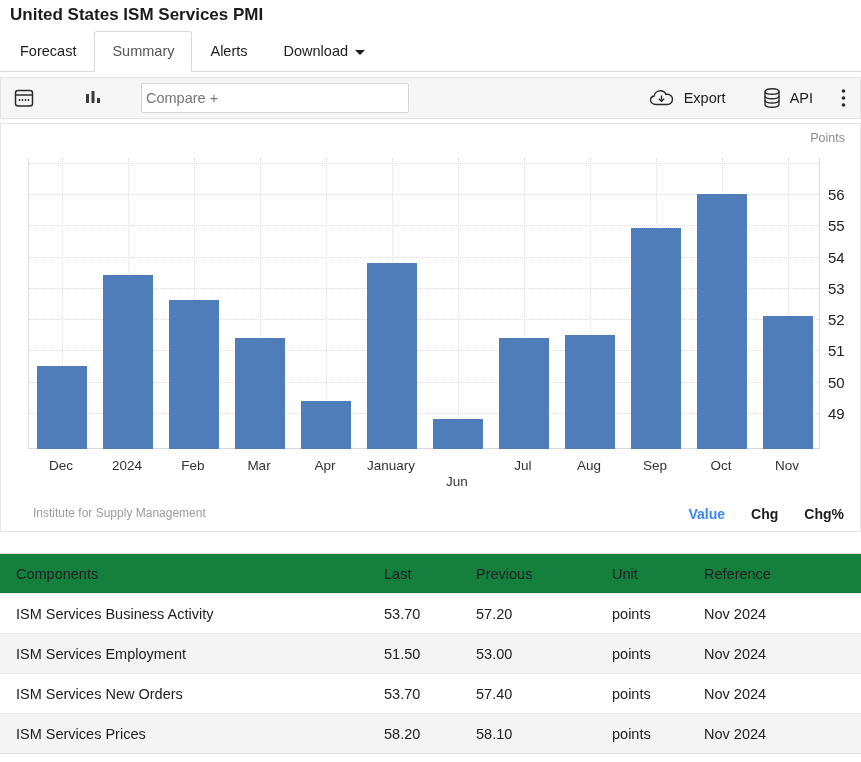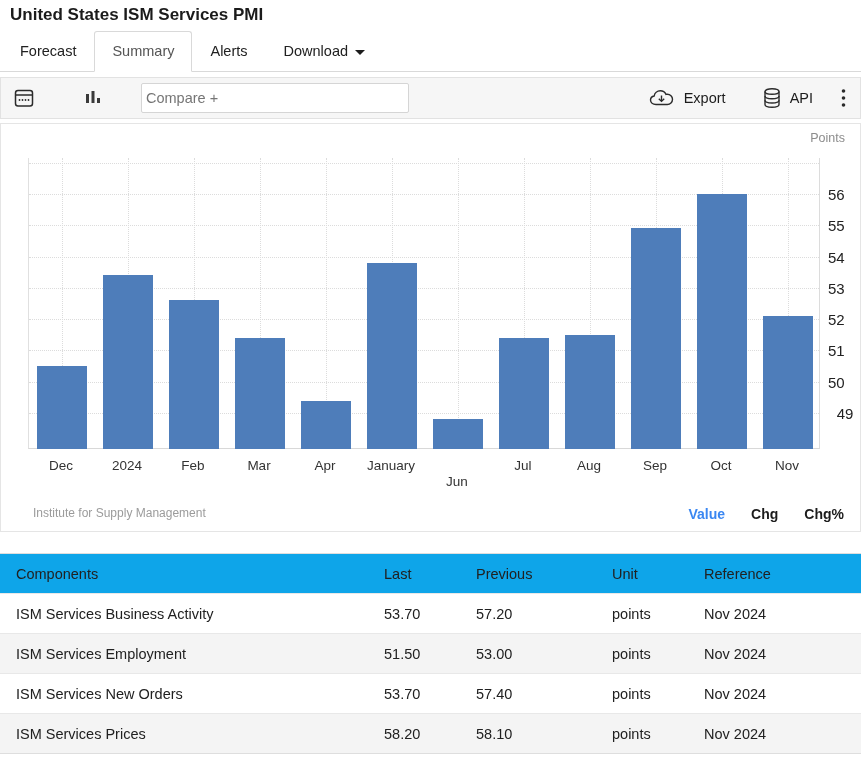--- a/index.html
+++ b/index.html
@@ -106,21 +106,21 @@
   
   .components-table {
     margin-top:21px; width:100%; border-collapse:collapse;
     font-size:14.5px; color:#212121;
     border-top:1px solid #dedede; border-bottom:1px solid #dedede;
   }
   .components-table th, .components-table td {
     text-align:left; font-weight:normal; padding:11px 0 11px 0; height:40px;
   }
   .components-table th:first-child, .components-table td:first-child { padding-left:16px; }
-  .components-table thead tr { background:#0ea5e9; }
+  .components-table thead tr { background:#15803d; }
   .components-table tbody tr { border-top:1px solid #e8e8e8; }
   .components-table tbody tr:nth-child(even) { background:#f4f4f4; }
 
   svg { display:block; }
 </style>
 </head>
 <body>
 
 <div class="page-title">United States ISM Services PMI</div>
 
@@ -229,21 +229,21 @@
       <div class="bar" title="Apr: 49.4" style="left: 272px; top: 242.5px; width: 50px; height: 48.5px; background: rgb(78, 125, 186);"></div>
       <div class="bar" title="May: 53.8" style="left: 338px; top: 104.823px; width: 50px; height: 186.177px; background: rgb(78, 125, 186);"></div>
       <div class="bar" title="Jun: 48.8" style="left: 404px; top: 261.274px; width: 50px; height: 29.7258px; background: rgb(78, 125, 186);"></div>
       <div class="bar" title="Jul: 51.4" style="left: 470px; top: 179.919px; width: 50px; height: 111.081px; background: rgb(78, 125, 186);"></div>
       <div class="bar" title="Aug: 51.5" style="left: 536px; top: 176.79px; width: 50px; height: 114.21px; background: rgb(78, 125, 186);"></div>
       <div class="bar" title="Sep: 54.9" style="left: 602px; top: 70.4032px; width: 50px; height: 220.597px; background: rgb(78, 125, 186);"></div>
       <div class="bar" title="Oct: 56" style="left: 668px; top: 35.9839px; width: 50px; height: 255.016px; background: rgb(78, 125, 186);"></div>
       <div class="bar" title="Nov: 52.1" style="left: 734px; top: 158.016px; width: 50px; height: 132.984px; background: rgb(78, 125, 186);"></div>
     </div>
   <div id="yticks">
-      <div class="ytick" style="left: 827px; top: 281.016px; text-align: center;">49</div>
+      <div class="ytick" style="left: 827px; top: 281.016px;">49</div>
       <div class="ytick" style="left: 827px; top: 249.726px;">50</div>
       <div class="ytick" style="left: 827px; top: 218.435px;">51</div>
       <div class="ytick" style="left: 827px; top: 187.145px;">52</div>
       <div class="ytick" style="left: 827px; top: 155.855px;">53</div>
       <div class="ytick" style="left: 827px; top: 124.565px;">54</div>
       <div class="ytick" style="left: 827px; top: 93.2742px;">55</div>
       <div class="ytick" style="left: 827px; top: 61.9839px;">56</div>
     </div>
   <div id="xticks">
       <div class="xtick" style="left: 27px; top: 334px; width: 66px;">Dec</div>

